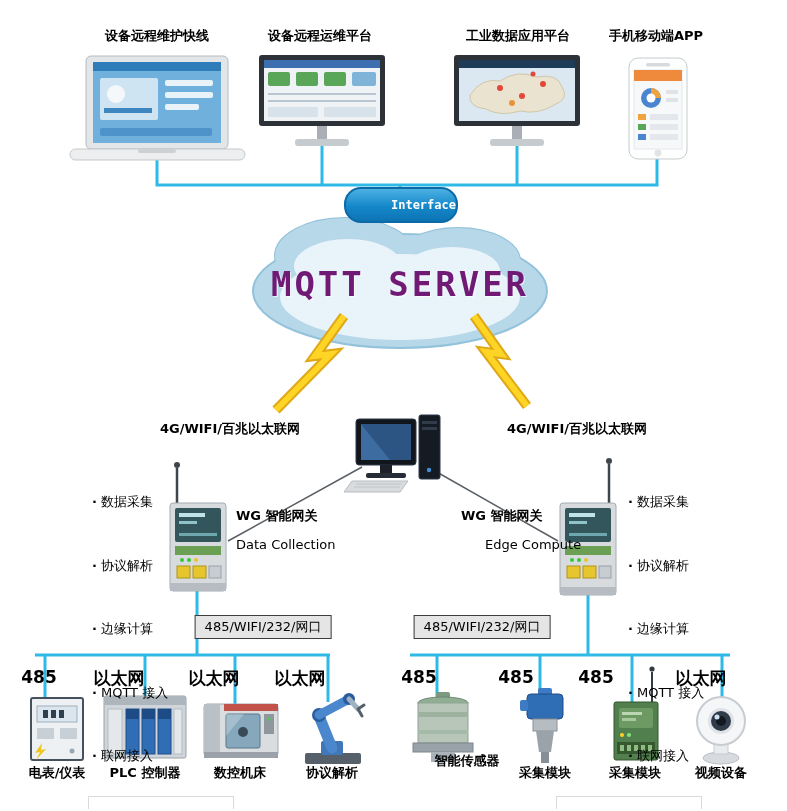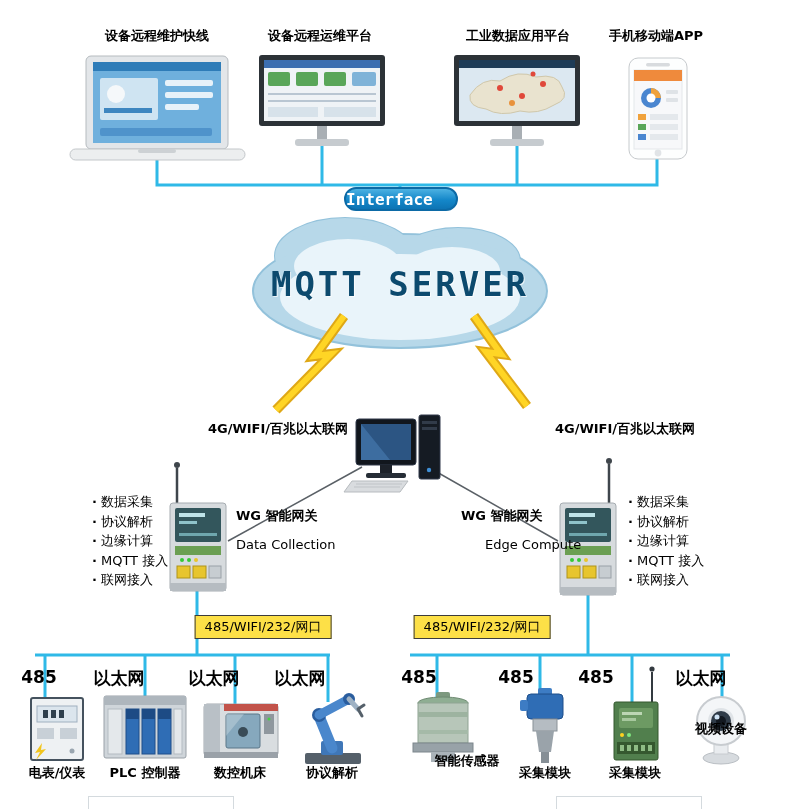--- a/index.html
+++ b/index.html
@@ -1,36 +1,36 @@
 <!DOCTYPE html>
 <html><head>
 <meta charset="utf-8">
 <style>
   html,body{margin:0;padding:0;background:#fff;}
   .canvas{position:relative;width:787px;height:811px;background:#fff;overflow:hidden;
           font-family:"DejaVu Sans",sans-serif;color:#000;}
   .abs{position:absolute;}
   .cen{transform:translateX(-50%);}
   .toplabel{font-size:13px;font-weight:bold;white-space:nowrap;}
-  .linklabel{font-size:13px;font-weight:bold;white-space:nowrap;margin-left:48px;}
+  .linklabel{font-size:13px;font-weight:bold;white-space:nowrap;}
   .gw-name{font-size:13px;font-weight:bold;white-space:nowrap;}
   .gw-role{font-size:13px;white-space:nowrap;}
-  .feature-col{display:flex;flex-direction:column;}
+  .feature-col{display:flex;flex-direction:column;gap:44px;}
   .feature-item{font-size:13px;line-height:19.5px;white-space:nowrap;}
   .feature-item::before{content:"·";margin-right:4px;font-weight:bold;}
-  .busbox{font-size:13px;border:1px solid #3c3c3c;background:#fde047;padding:2px 9px;white-space:nowrap;}
+  .busbox{font-size:13px;border:1px solid #3c3c3c;background:#e5e5e5;padding:2px 9px;white-space:nowrap;}
   .connlabel{font-size:17px;font-weight:bold;white-space:nowrap;}
   .devlabel{font-size:13px;font-weight:bold;white-space:nowrap;}
-  .interface-box{left:344px;top:187px;width:114px;height:24px;border-radius:17px;
+  .interface-box{left:344px;top:187px;width:114px;height:36px;border-radius:17px;
       background:linear-gradient(180deg,#4cb1e2 0%,#1487c9 55%,#0d74b4 100%);
       border:2px solid #0c6aa6;box-sizing:border-box;
-      display:flex;align-items:center;justify-content:flex-start;
-      color:#fff;font-family:"DejaVu Sans Mono",monospace;font-weight:bold;font-size:16px;}
+      display:flex;align-items:center;justify-content:flex-end;
+      color:#fff;font-family:"DejaVu Sans Mono",monospace;font-weight:bold;font-size:12px;}
   .mqtt-text{font-family:"DejaVu Sans Mono",monospace;font-weight:bold;font-size:34px;
-      letter-spacing:3px;color:#0c4a6e;text-shadow:1px 1px 0 rgba(255,255,255,.7);white-space:nowrap;}
+      letter-spacing:3px;color:#701a75;text-shadow:1px 1px 0 rgba(255,255,255,.7);white-space:nowrap;}
   .artifact{position:absolute;height:12px;border-top:1px solid #d4dade;
       border-left:1px solid #d4dade;border-right:1px solid #d4dade;}
 </style>
 </head>
 <body>
 
 <div class="canvas">
 
   <svg width="787" height="811" viewBox="0 0 787 811" style="position:absolute;left:0;top:0;">
 
@@ -319,18 +319,18 @@
   <div class="abs cen connlabel" style="left:596px;top:667px;">485</div>
   <div class="abs cen connlabel" style="left:701px;top:667px;">以太网</div>
 
   <div class="abs cen devlabel" style="left:57px;top:764px;">电表/仪表</div>
   <div class="abs cen devlabel" style="left:145px;top:764px;">PLC 控制器</div>
   <div class="abs cen devlabel" style="left:240px;top:764px;">数控机床</div>
   <div class="abs cen devlabel" style="left:332px;top:764px;">协议解析</div>
   <div class="abs cen devlabel" style="left:443px;top:752px;margin-left:24px;">智能传感器</div>
   <div class="abs cen devlabel" style="left:545px;top:764px;">采集模块</div>
   <div class="abs cen devlabel" style="left:635px;top:764px;">采集模块</div>
-  <div class="abs cen devlabel" style="left:721px;top:720px;">视频设备</div>
+  <div class="abs cen devlabel" style="left:721px;top:764px;">视频设备</div>
 
   <div class="artifact" style="left:88px;top:796px;width:144px;"></div>
   <div class="artifact" style="left:556px;top:796px;width:144px;"></div>
 
 </div>
 
 </body></html>

